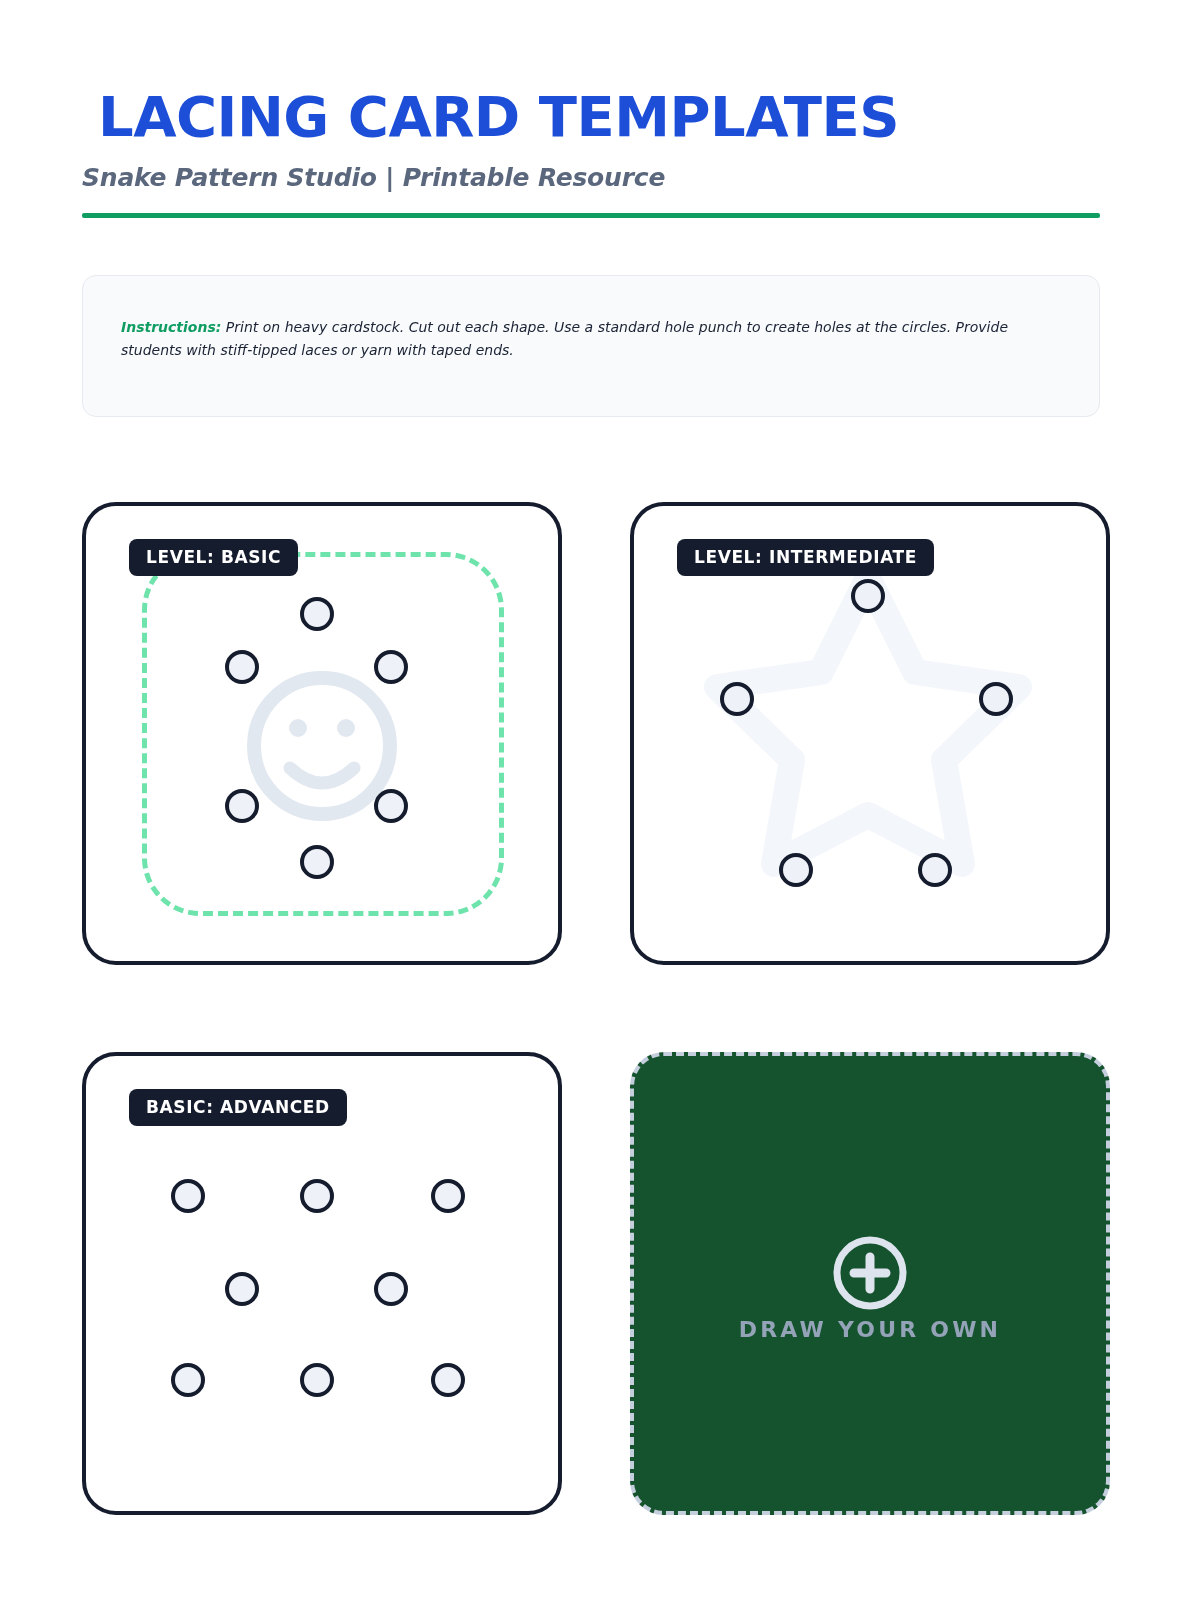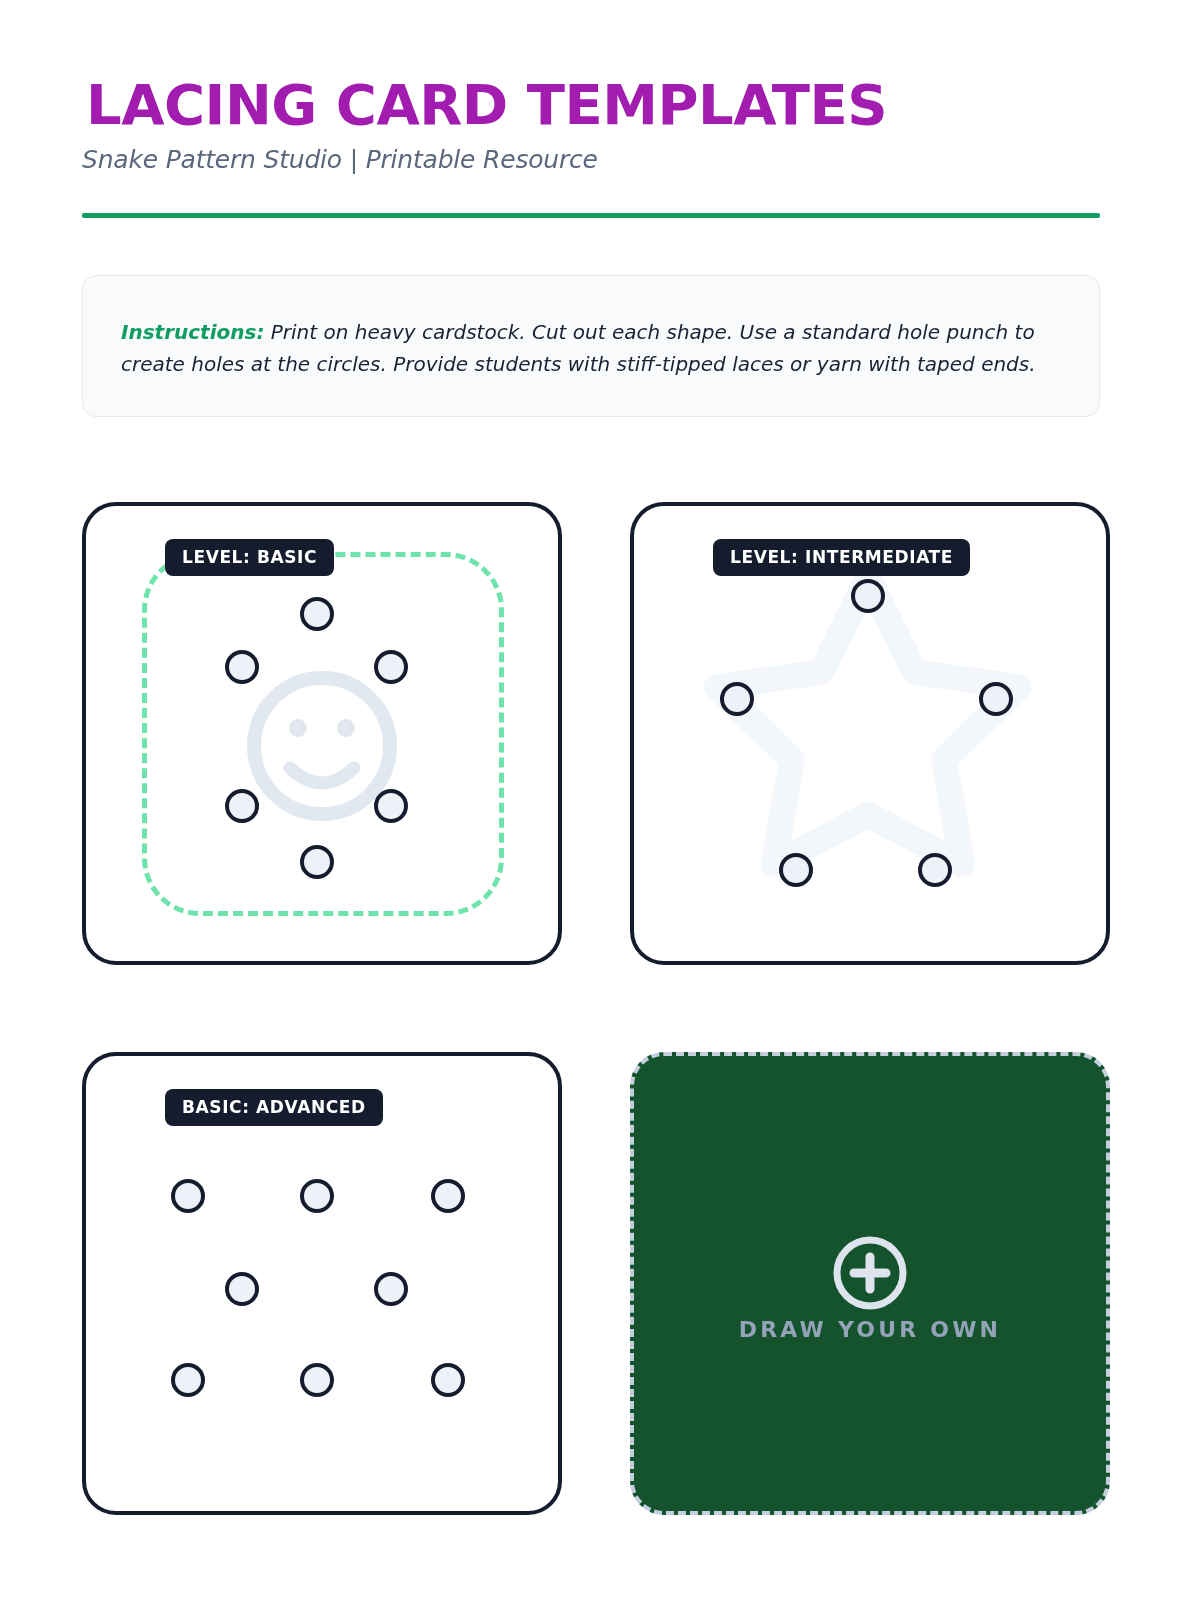--- a/index.html
+++ b/index.html
@@ -9,42 +9,42 @@
     font-family:"DejaVu Sans","Liberation Sans",sans-serif;
     overflow:hidden;
   }
   .page{position:relative;width:1200px;height:1600px;}
 
   
   .header{position:absolute;left:82px;top:72px;width:1018px;}
   .title{
     font-family:"DejaVu Sans","Liberation Sans",sans-serif;
     font-size:56px;font-weight:800;letter-spacing:-0.5px;
-    color:#a21caf;margin:4px;line-height:1.05;
+    color:#1d4ed8;margin:16px;line-height:1.05;
     text-transform:uppercase;
   }
   .subtitle{
     margin:10px 0 0 0;
-    font-size:25px;font-style:italic;font-weight:400;
+    font-size:25px;font-style:italic;font-weight:700;
     color:#5a677d;letter-spacing:-0.2px;
   }
   .rule{
     position:absolute;left:82px;top:213px;width:1018px;height:5px;
     background:#0f9d62;border-radius:2px;
   }
 
   
   .instructions{
     position:absolute;left:82px;top:275px;width:1018px;height:142px;
     box-sizing:border-box;
     background:#f8fafc;border:1px solid #e6eaf0;border-radius:14px;
   }
   .instructions-text{
     position:absolute;left:38px;top:40px;width:940px;
-    font-size:20px;font-style:italic;color:#1a2234;line-height:1.62;
+    font-size:14px;font-style:italic;color:#1a2234;line-height:1.62;
   }
   .instructions-text b{color:#0f9d62;font-style:italic;font-weight:700;}
 
   
   .card{
     position:absolute;width:480px;height:463px;box-sizing:border-box;
     border:4px solid #151c2e;border-radius:34px;background:#ffffff;
   }
   .card.placeholder{
     border:4px dashed #c4cedd;border-radius:34px;background:#14532d;
@@ -52,21 +52,21 @@
   #card-basic{left:82px;top:502px;}
   #card-intermediate{left:630px;top:502px;}
   #card-advanced{left:82px;top:1052px;}
   #card-blank{left:630px;top:1052px;}
 
   .badge{
     position:absolute;left:43px;top:33px;
     background:#151c2e;color:#ffffff;
     border-radius:8px;padding:8px 17px 9px 17px;
     font-size:17px;font-weight:800;letter-spacing:0.6px;
-    white-space:nowrap;z-index:6;margin-left:36px;
+    white-space:nowrap;z-index:6;
   }
 
   .cutline{
     position:absolute;left:56px;top:46px;width:362px;height:364px;
     border:5px dashed #6fe3ac;border-radius:58px;box-sizing:border-box;
     z-index:2;
   }
 
   .art{position:absolute;inset:0;z-index:1;}
   .holes{position:absolute;inset:0;z-index:5;}

